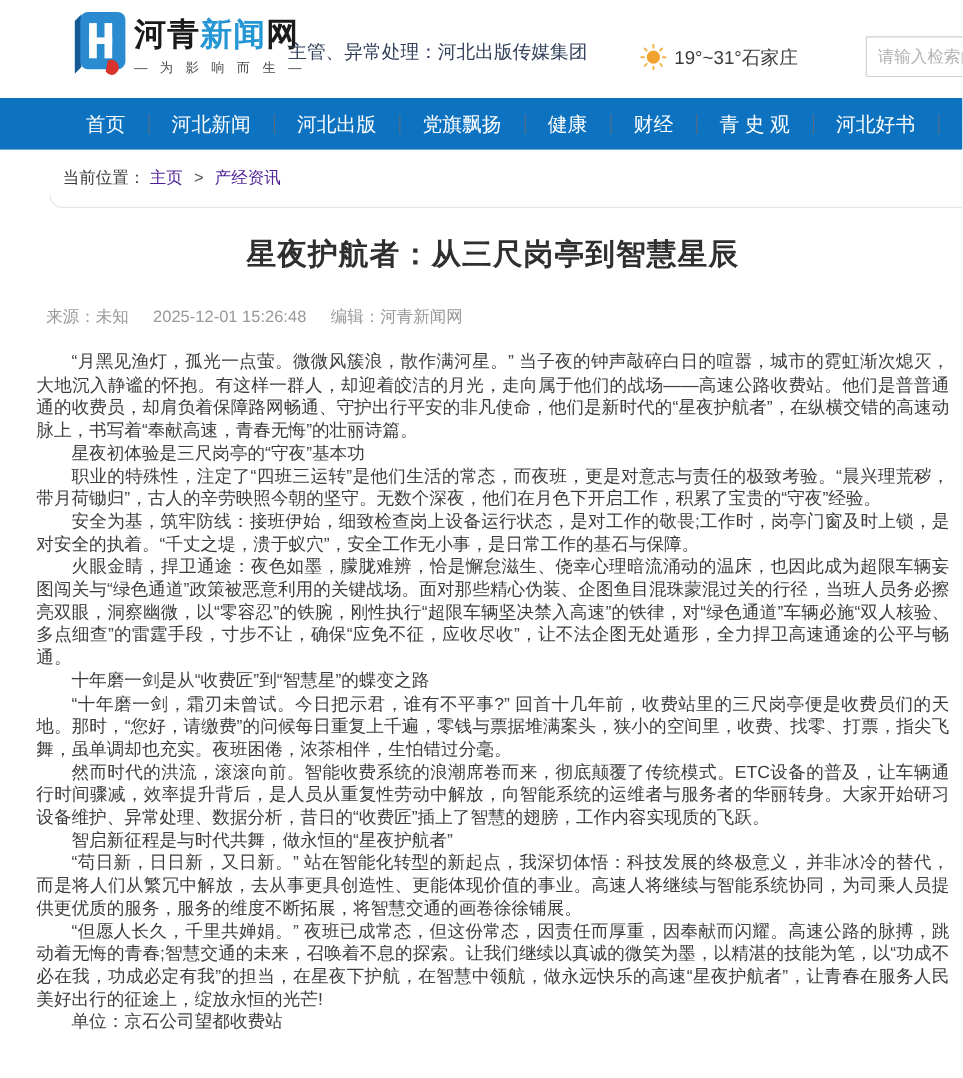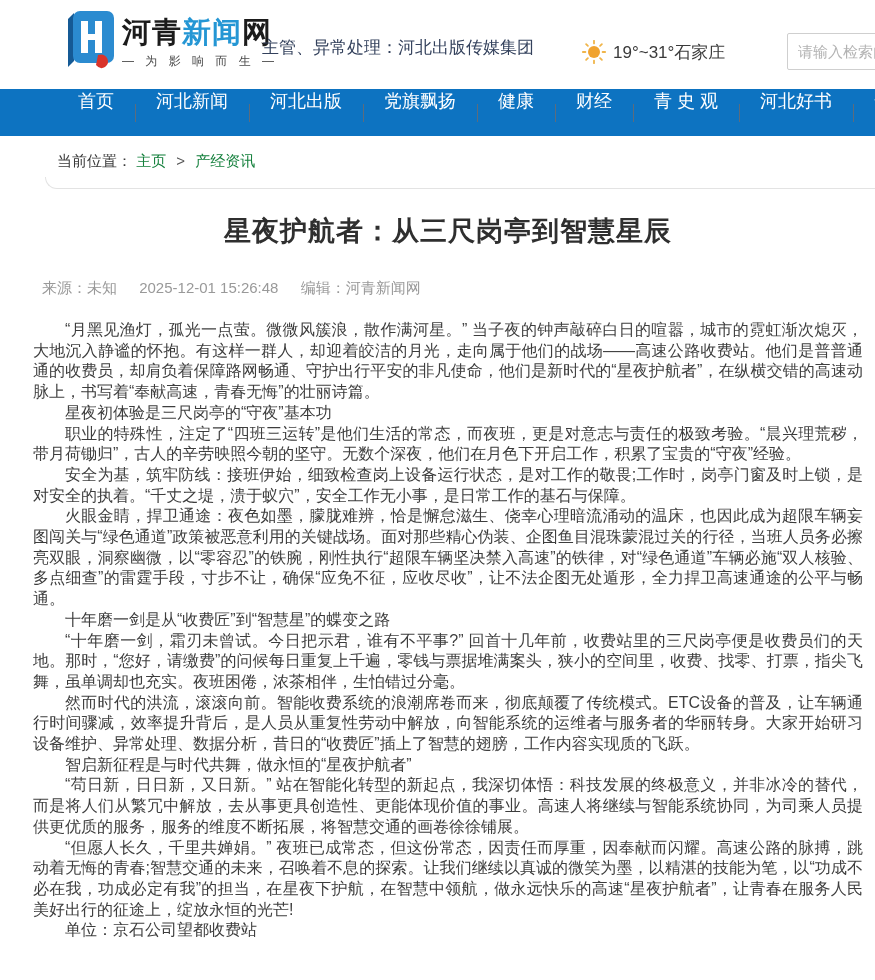--- a/index.html
+++ b/index.html
@@ -32,29 +32,29 @@
   .weather-text{margin-left:7px;font-size:17px;color:#3a3a3a;white-space:nowrap;}
   .search-box{position:absolute;left:787px;top:33px;}
   .search-input{
     width:160px;height:37px;border:1px solid #cfcfcf;border-radius:2px;
     font-size:15px;padding:0 10px;color:#555;outline:none;
     font-family:"Liberation Sans","DejaVu Sans",sans-serif;
   }
   .search-input::placeholder{color:#b3b3b3;}
   
   .nav{height:47px;background:var(--nav_blue);overflow:hidden;}
-  .nav ul{list-style:none;display:flex;height:47px;padding-left:57px;white-space:nowrap;}
+  .nav ul{list-style:none;display:flex;align-items:center;height:47px;padding-left:57px;white-space:nowrap;}
   .nav li{position:relative;padding:0 21px;color:#fff;font-size:18px;font-weight:500;cursor:pointer;white-space:nowrap;}
   .nav li + li::before{
     content:"";position:absolute;left:0;top:50%;transform:translateY(-50%);
     width:1px;height:18px;background:#5c6c7d;
   }
   
   .breadcrumb{padding:16px 0 0 57px;font-size:15px;color:#3a3a3a;}
-  .breadcrumb a{color:#15803d;text-decoration:none;cursor:pointer;font-family:Liberation Serif, serif;}
+  .breadcrumb a{color:#4c1d95;text-decoration:none;cursor:pointer;font-family:Liberation Serif, serif;}
   .breadcrumb .sep{margin:0 6px;color:#555;}
   .breadcrumb-underline{
     margin-left:45px;margin-top:6px;width:1200px;height:12px;
     border-left:1px solid var(--line_gray);
     border-bottom:1px solid var(--line_gray);
     border-bottom-left-radius:12px;
   }
   
   .article{padding:0 12px 0 33px;}
   .article-title{

